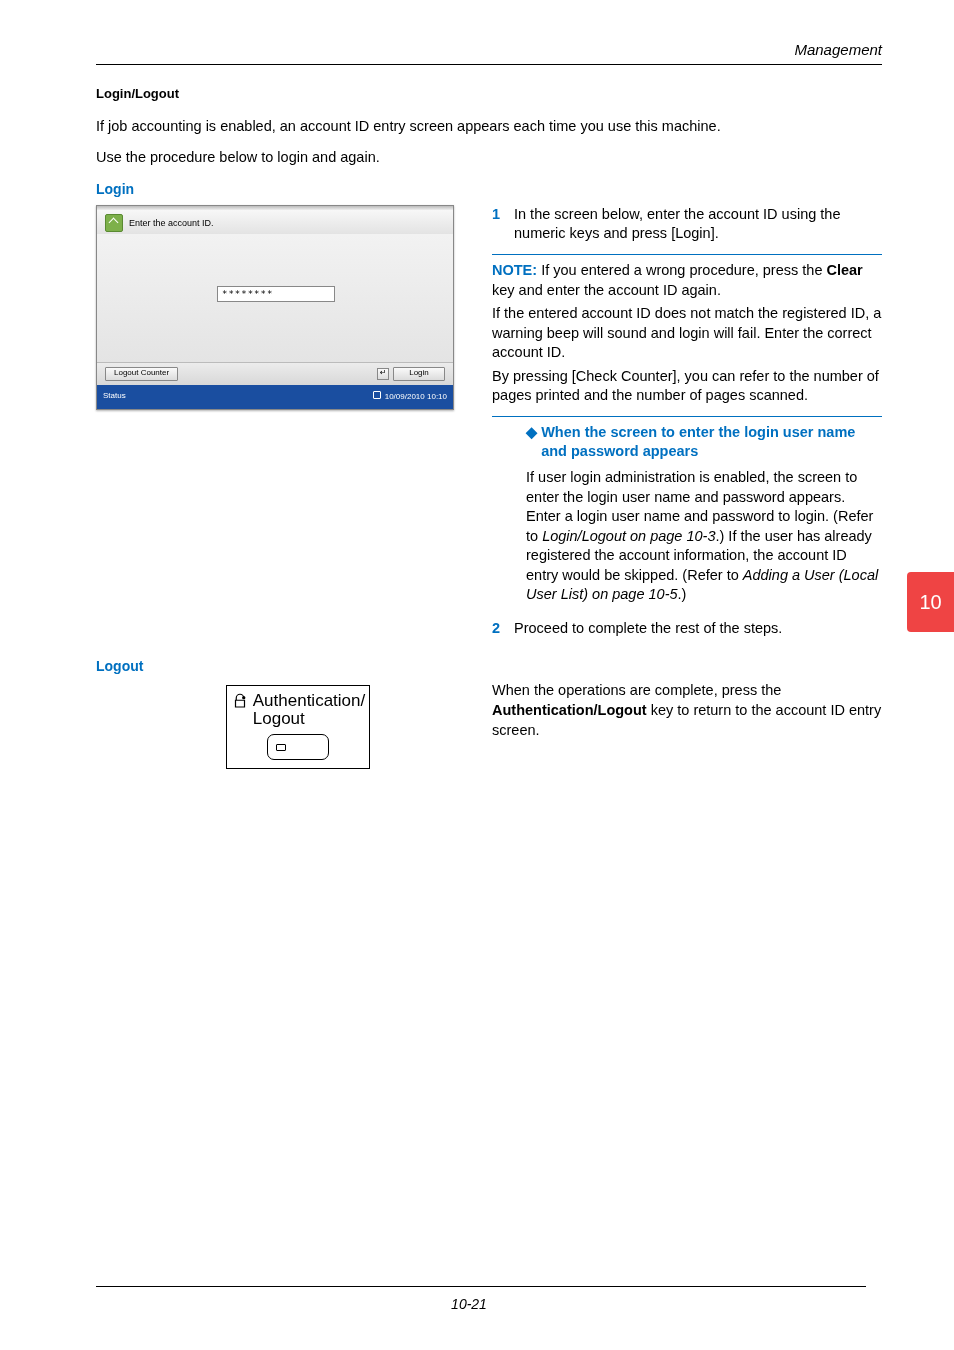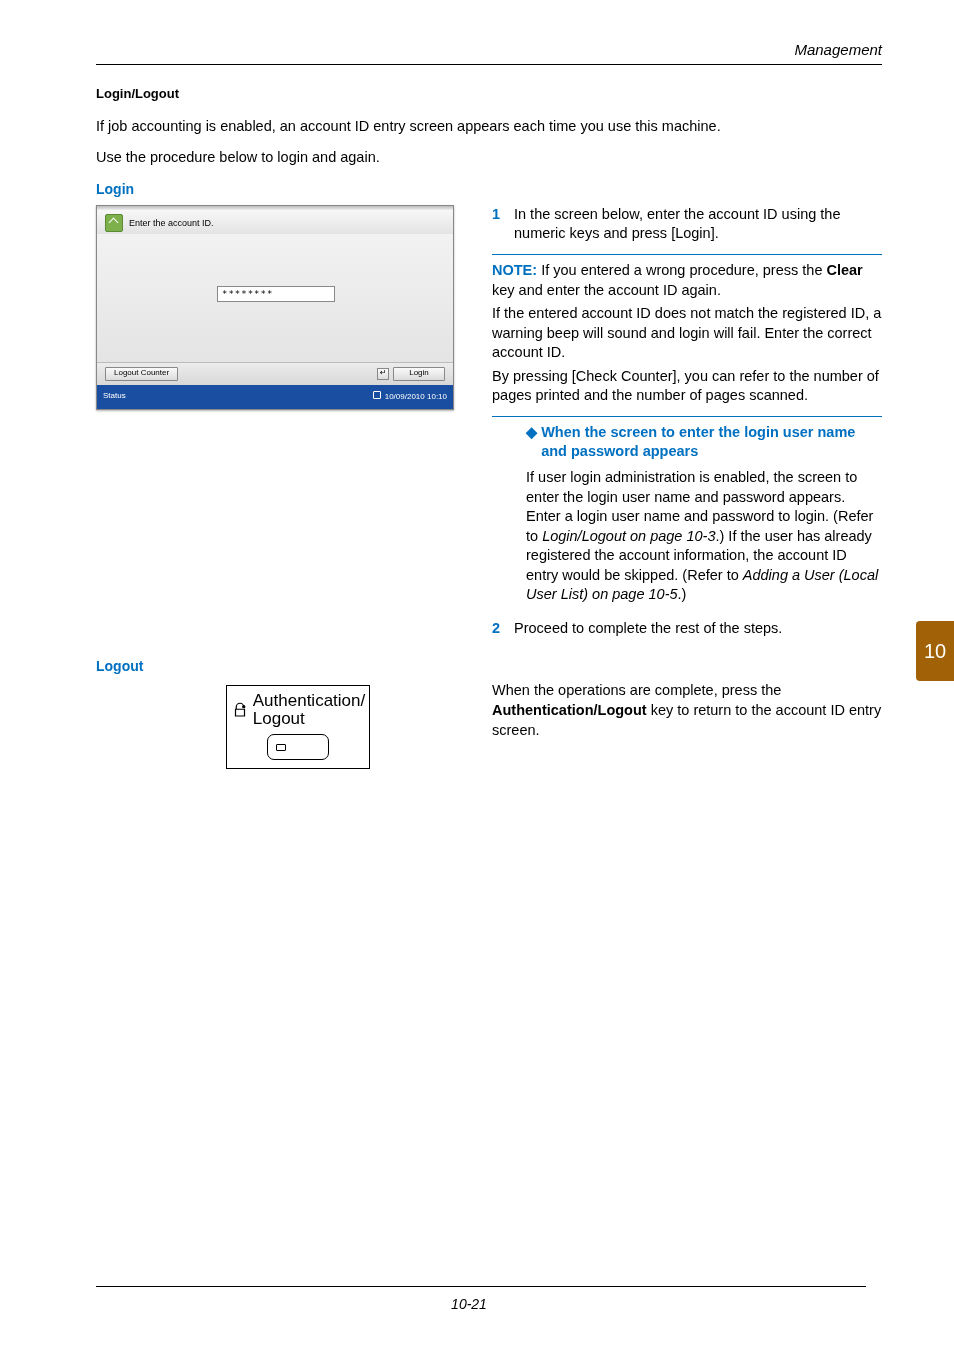--- a/index.html
+++ b/index.html
@@ -72,24 +72,24 @@
     color: #0070c0; font-weight: bold;
     display: flex; gap: 4px;
     margin-bottom: 6px;
   }
   .diamond-head .dia { color:#0070c0; }
   .ital { font-style: italic; }
   
   .side-tab {
     position: absolute;
     right: 0;
-    top: 621px;
-    width: 38px;
+    top: 572px;
+    width: 47px;
     height: 60px;
-    background: #a16207;
+    background: #ef4444;
     color: #fff;
     display: flex;
     align-items: center;
     justify-content: center;
     font-size: 20px;
     border-radius: 4px 0 0 4px;
   }
   
   .footer {
     position: absolute;
@@ -151,21 +151,21 @@
     display:flex;justify-content:space-between;align-items:center;
     padding:1px 6px;height:24px;
   }
   .ls-status .toner{width:8px;height:8px;border:1px solid #fff;border-radius:1px;display:inline-block;margin-right:4px;}
   
   .key-box {
     width:144px;border:1.2px solid #000;padding:6px 6px 8px 6px;
     margin-left:130px;margin-top:4px;
     display:flex;flex-direction:column;align-items:center;gap:6px;
   }
-  .key-label{display:flex;align-items:center;gap:4px;font-size:17px;}
+  .key-label{display:flex;gap:4px;font-size:17px;}
   .key-label svg{width:18px;height:18px;}
   .key-btn{
     width:62px;height:26px;border:1.4px solid #000;border-radius:7px;
     display:flex;align-items:center;padding-left:8px;
   }
   .key-led{width:10px;height:7px;border:1.3px solid #000;border-radius:1px;}
 </style>
 </head>
 <body>
 

